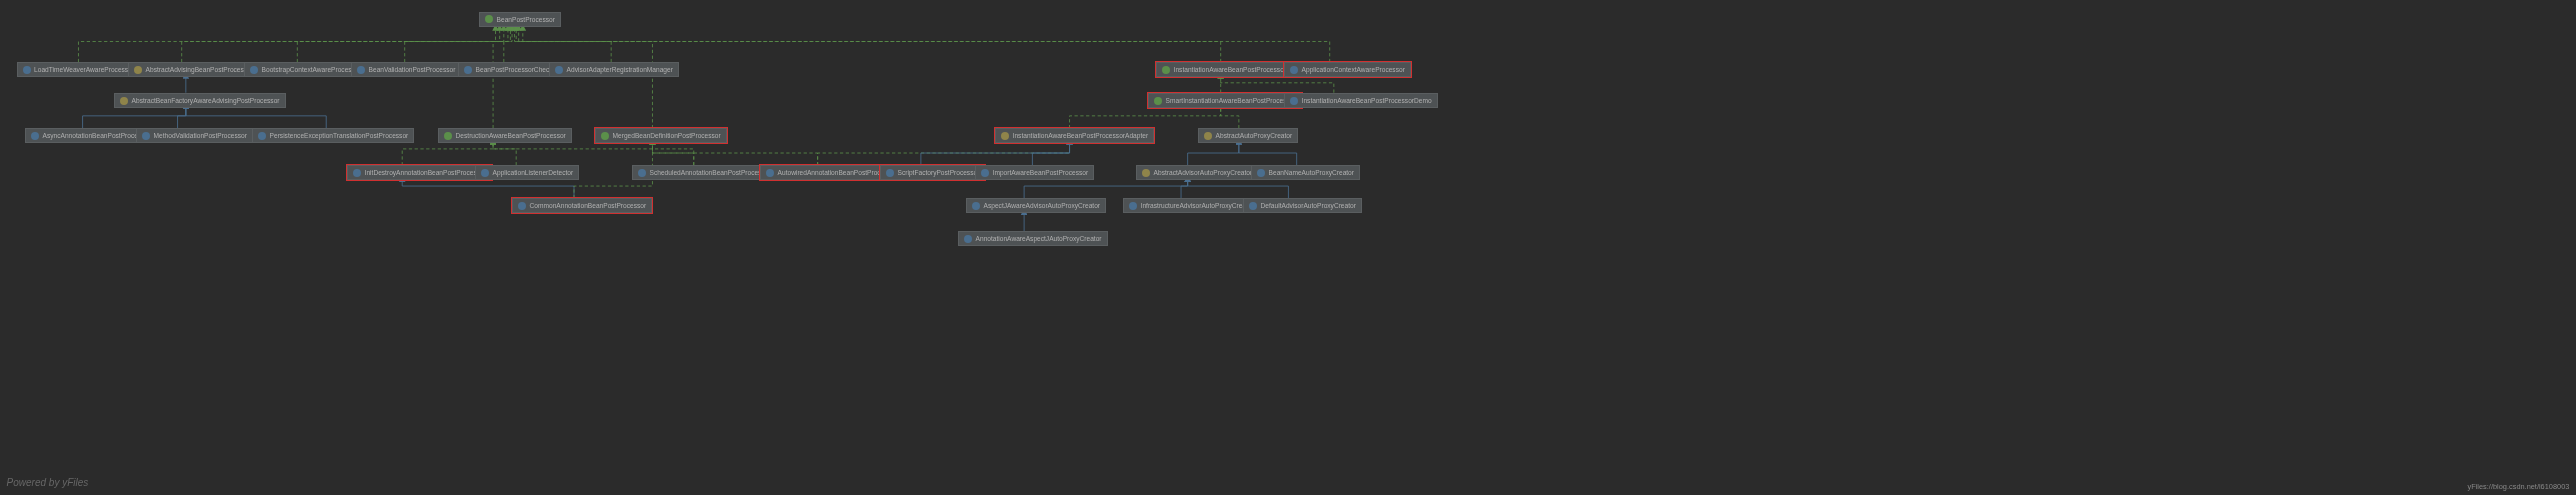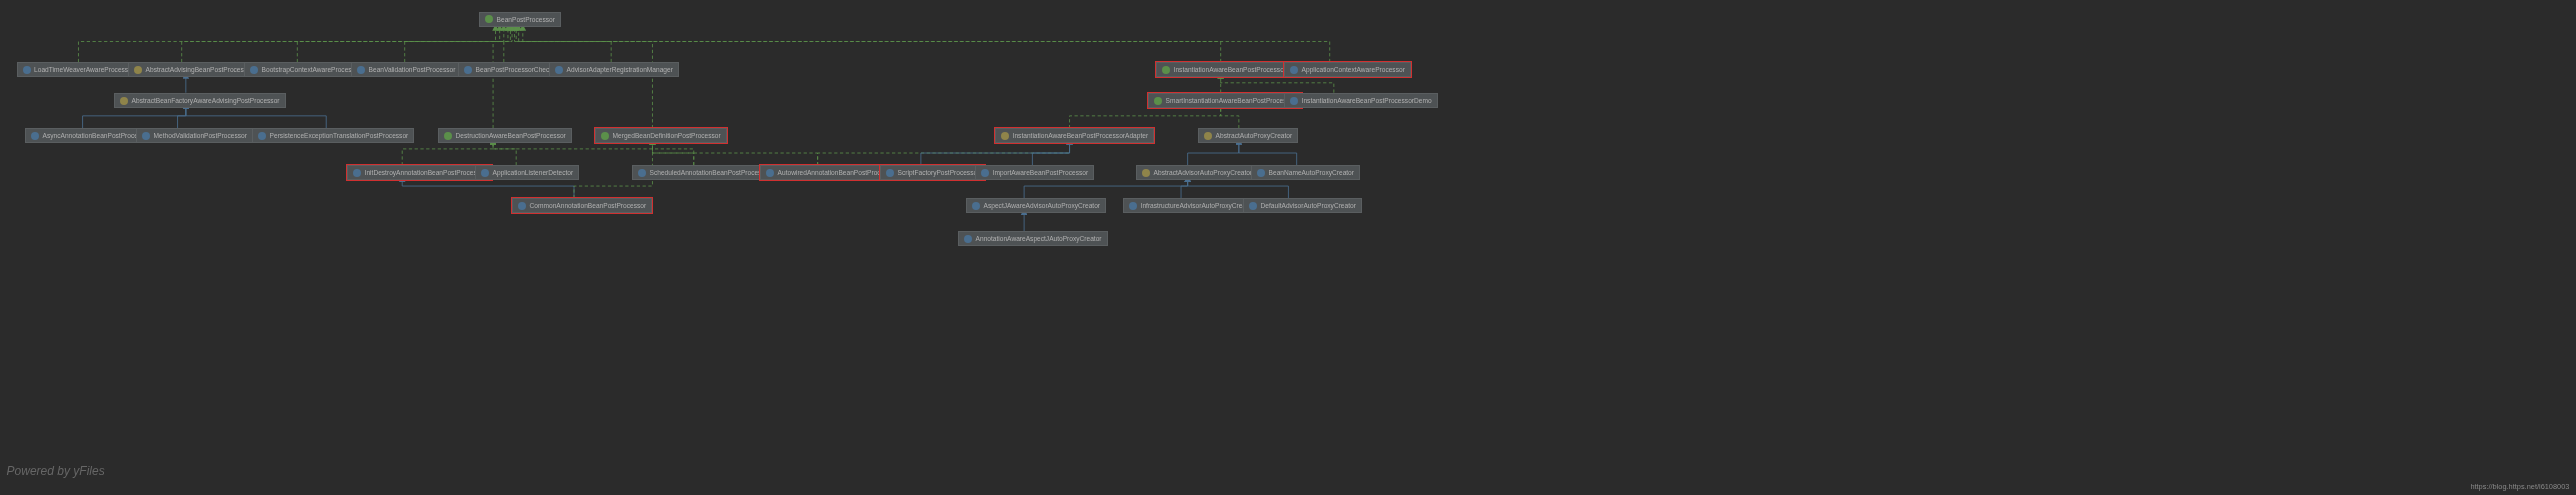--- a/index.html
+++ b/index.html
@@ -2,21 +2,21 @@
 <html style="font-size:13.2px"><head>
 <meta charset="utf-8">
 <style>
 body{margin:0;background:#2b2b2b;font-family:sans-serif;font-size:6.6px;color:#b0b0b0;position:relative;width:2576px;height:496px;overflow:hidden}
 .node{position:absolute;background:#4e5254;border:0.8px solid #5a5e60;padding:2.5px 5px;display:flex;align-items:center;gap:3.3px;white-space:nowrap}
 .node.hl{outline:1.7px solid #d03030;outline-offset:0.8px}
 .ico{width:8.3px;height:8.3px;border-radius:50%;display:inline-block;flex-shrink:0}
 .ico-i{background:#5b8f4a}
 .ico-c{background:#4a6e8f}
 .ico-a{background:#8f844a}
-.footer{position:absolute;bottom:18px;left:6.6px;color:#666;font-size:12px;font-style:italic}
+.footer{position:absolute;bottom:8px;left:6.6px;color:#666;font-size:10px;font-style:italic}
 .watermark{position:absolute;bottom:5px;right:6.6px;color:#888;font-size:7.4px}
 svg{position:absolute;top:0;left:0;width:2576px;height:496px;pointer-events:none}
 .e-ext{stroke:#5b8f4a;stroke-width:1;stroke-dasharray:4 3;fill:none}
 .e-imp{stroke:#4a6e8f;stroke-width:1;fill:none}
 marker path{fill:#5b8f4a}
 marker.blue path{fill:#4a6e8f}
 </style>
 </head>
 <body>
 
@@ -206,14 +206,14 @@
     <span class="ico ico-c"></span>
     <span>DefaultAdvisorAutoProxyCreator</span>
   </div>
 
 <div class="node" style="left:958px;top:231px">
     <span class="ico ico-c"></span>
     <span>AnnotationAwareAspectJAutoProxyCreator</span>
   </div>
 
 <div class="footer">Powered by yFiles</div>
-<div class="watermark">https://blog.https.net/l6108003</div>
+<div class="watermark">yFiles://blog.csdn.net/l6108003</div>
 
 
 </body></html>

